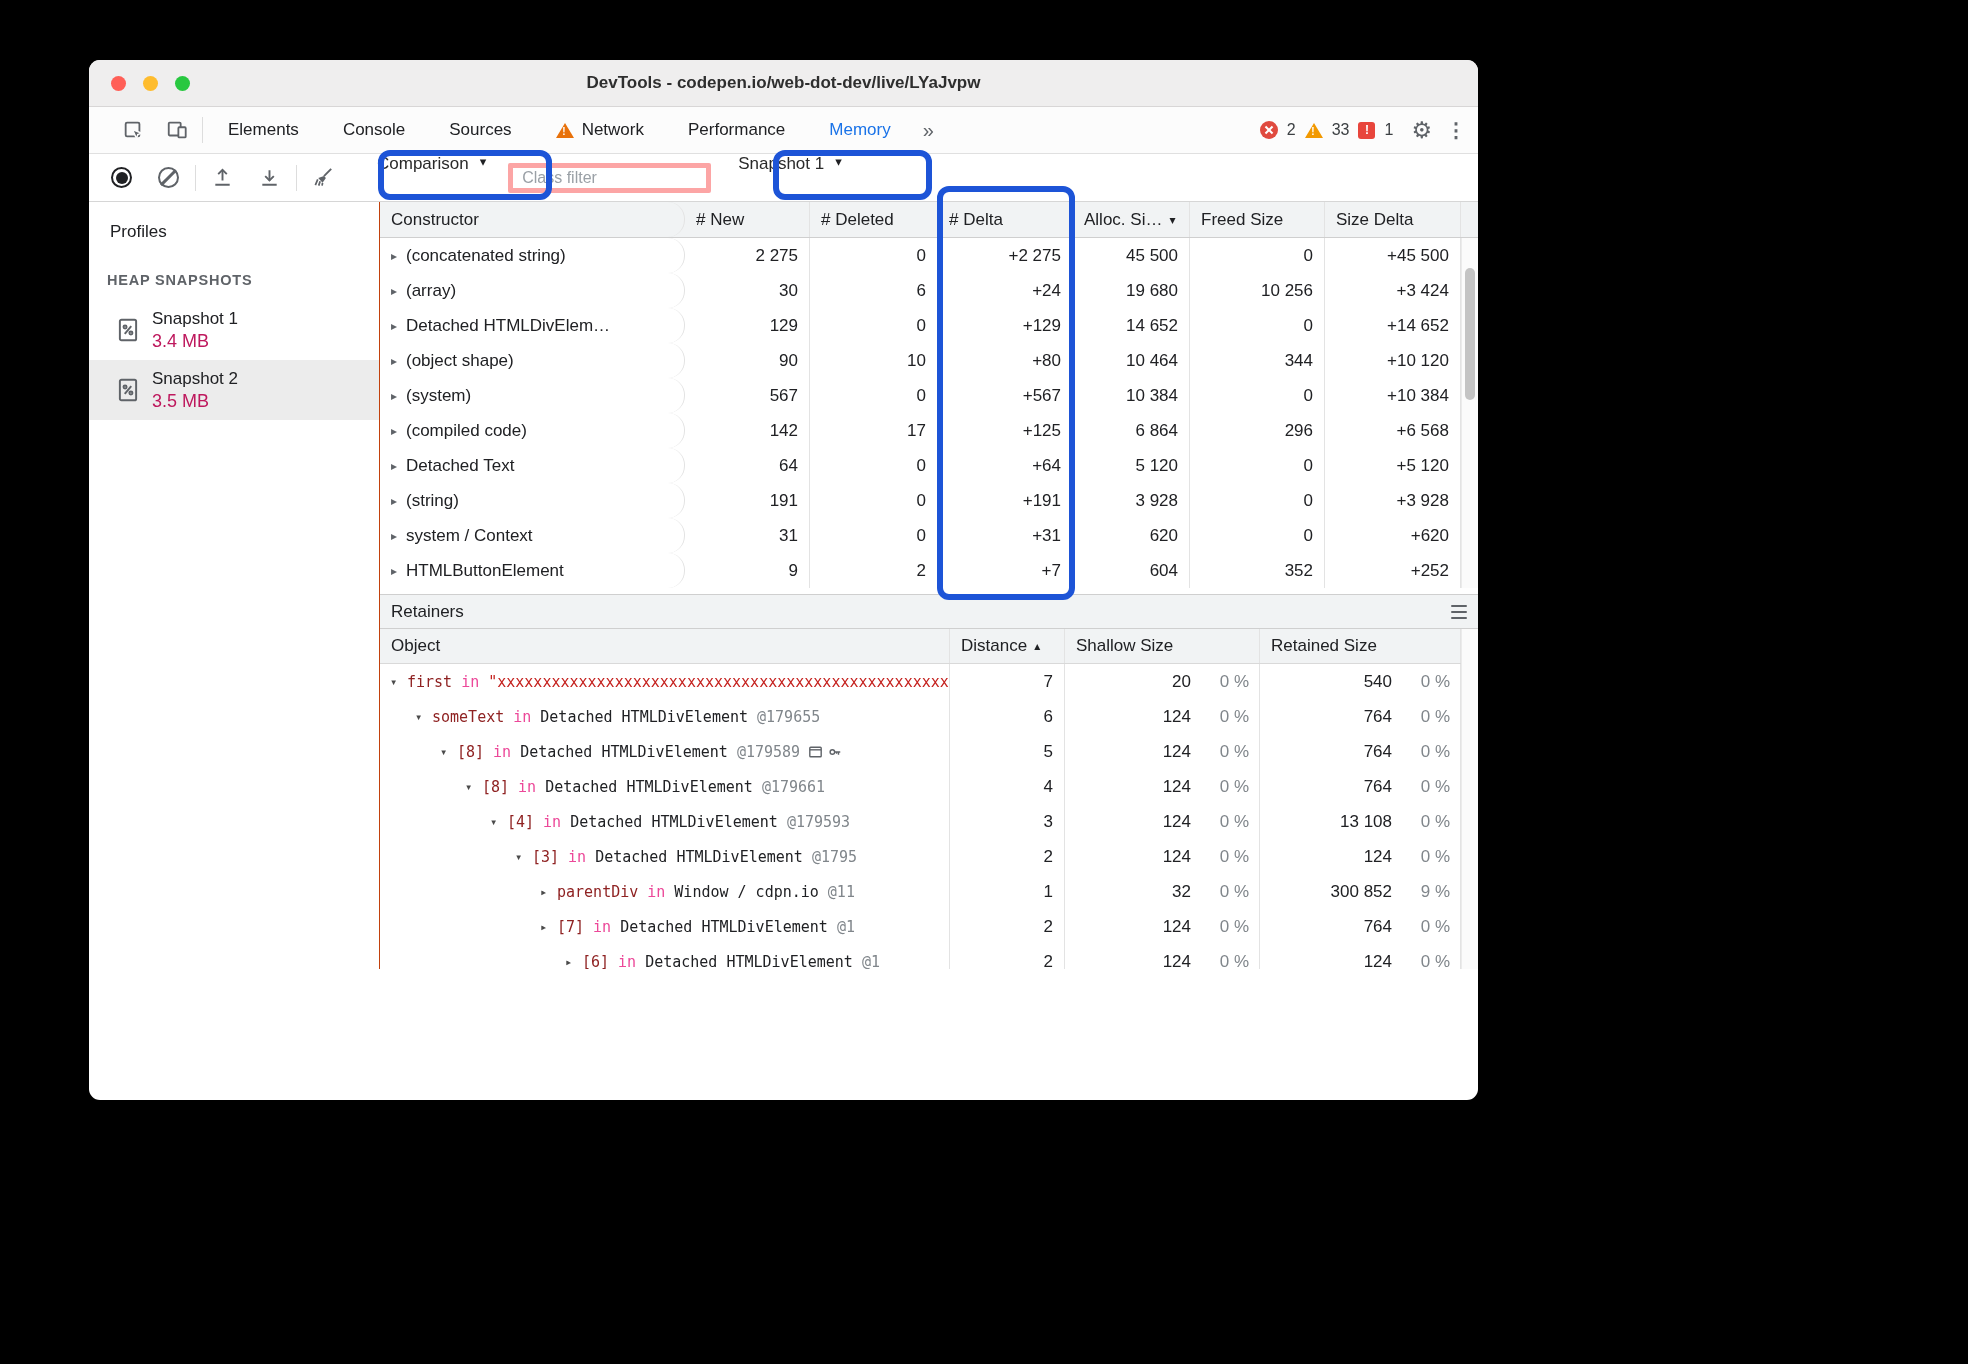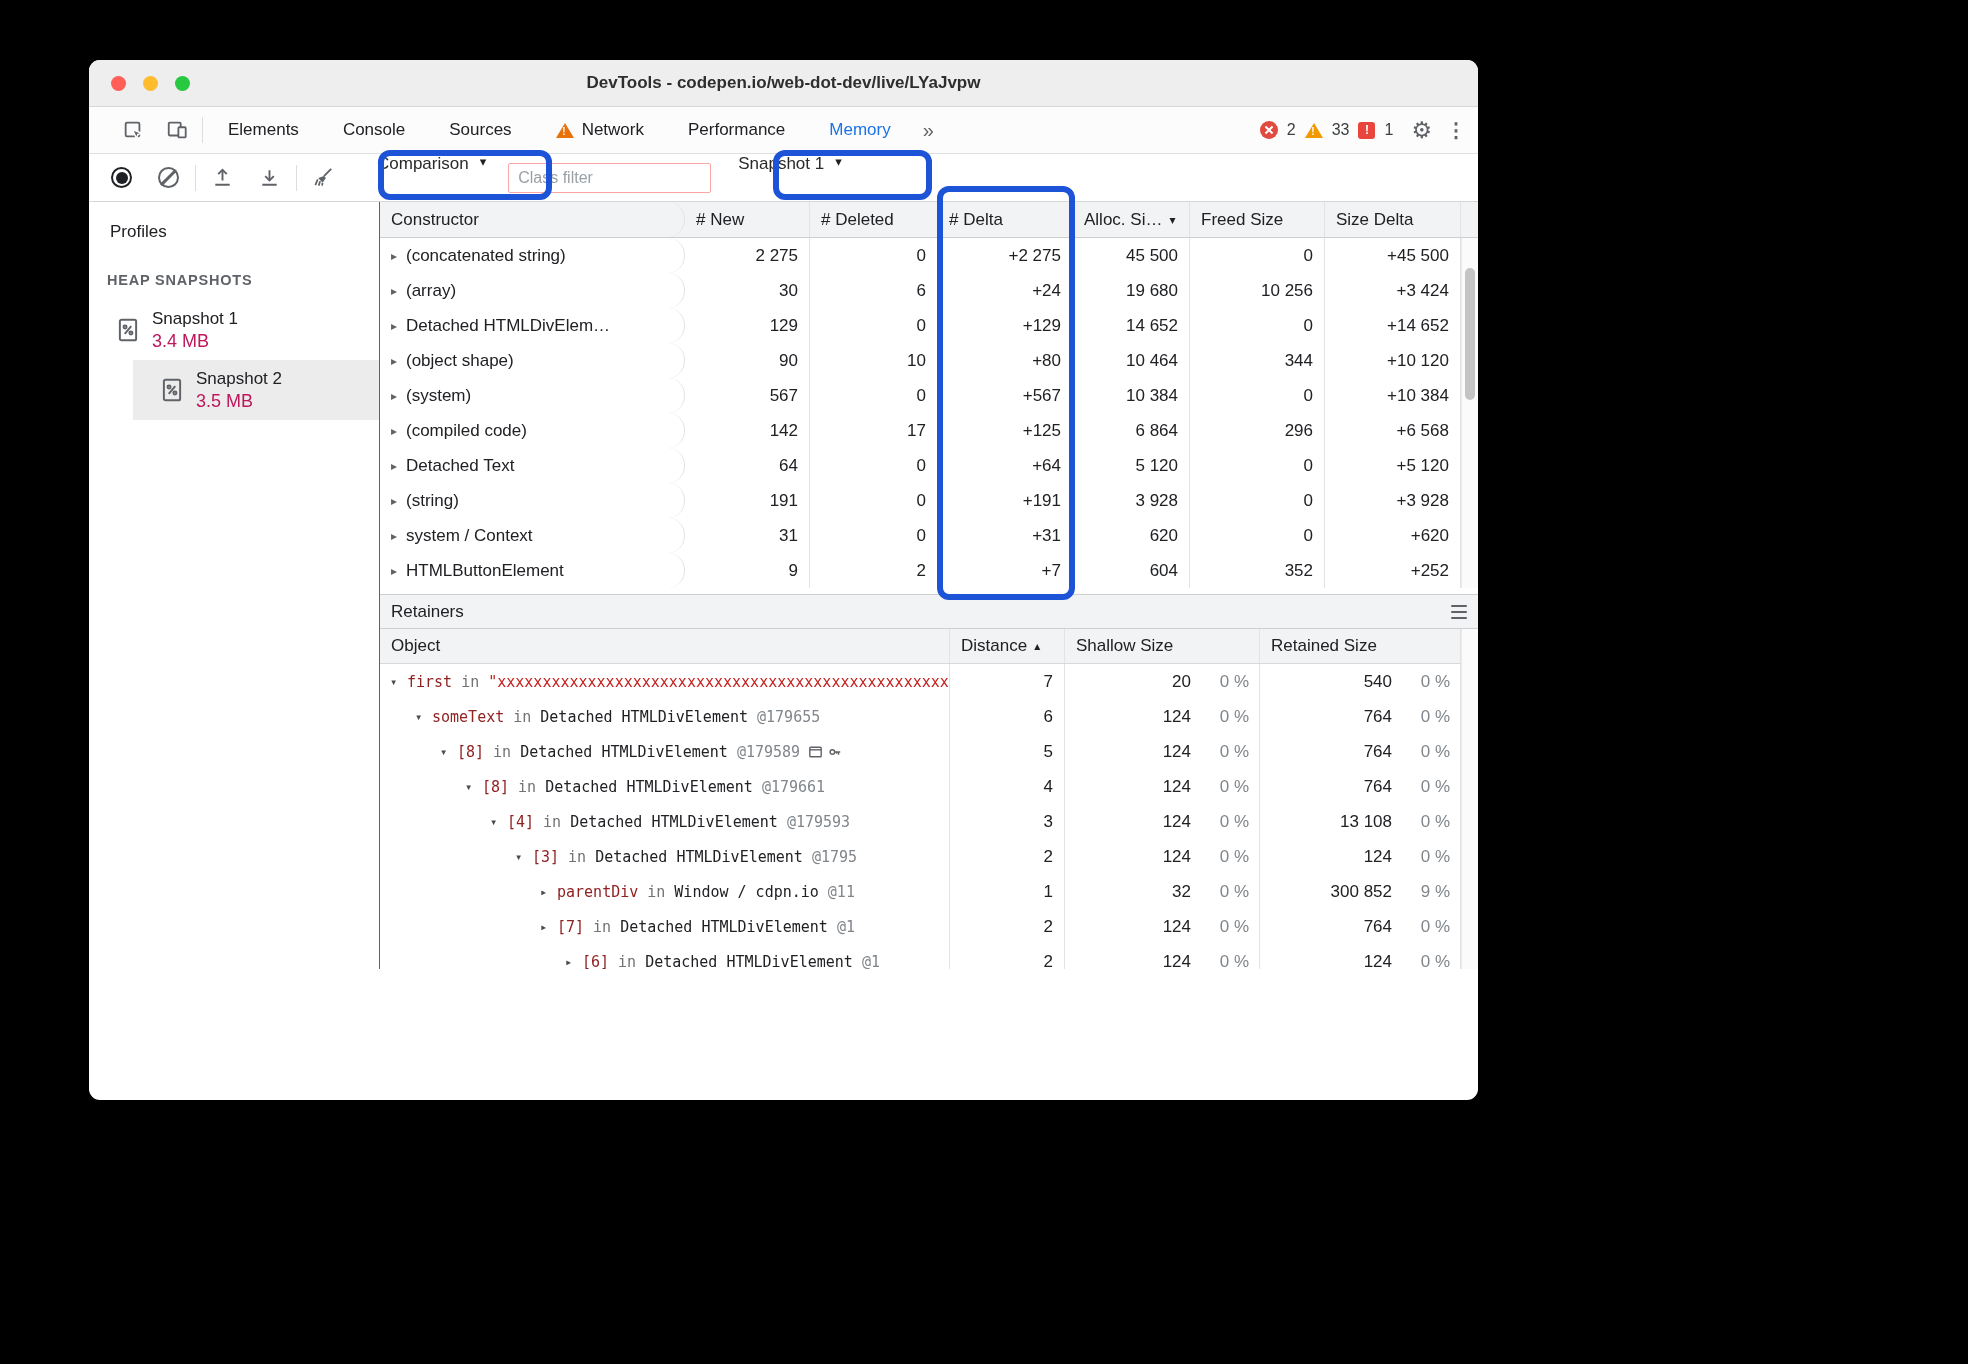--- a/index.html
+++ b/index.html
@@ -34,33 +34,33 @@
 
   
   .toolbar{height:47px;background:#fff;border-bottom:1px solid #d6d6d6;display:flex;align-items:center;padding-left:9px;}
   .tool-btn{width:47px;display:flex;align-items:center;justify-content:center;}
   .rec{width:17px;height:17px;border:2.5px solid #202124;border-radius:50%;position:relative;}
   .rec::after{content:"";position:absolute;inset:2.5px;background:#202124;border-radius:50%;}
   .blk{width:17px;height:17px;border:2.5px solid #5f6368;border-radius:50%;position:relative;}
   .blk::after{content:"";position:absolute;left:7px;top:-2px;width:2.5px;height:21px;background:#5f6368;transform:rotate(45deg);}
   .select{display:flex;gap:11px;font-size:17px;color:#2a2a2a;padding:0 8px;height:100%;cursor:default;}
   .caret{font-size:13px;color:#202124;}
-  .filter-input{width:203px;height:30px;border:1px solid #fca5a5;border-radius:2px;font-size:16px;padding:0 9px;color:#202124;margin-left:14px;font-family:"Liberation Sans",sans-serif;outline:none;box-sizing:border-box;}
+  .filter-input{width:203px;height:30px;border:5px solid #fca5a5;border-radius:2px;font-size:16px;padding:0 9px;color:#202124;margin-left:14px;font-family:"Liberation Sans",sans-serif;outline:none;box-sizing:border-box;}
   .filter-input::placeholder{color:#9aa0a6;}
   .ml-comparison{margin-left:22px;}
   .ml-base{margin-left:19px;}
 
   
   .content{display:flex;height:767px;}
   .sidebar{width:291px;min-width:291px;border-right:1px solid #c2410c;box-sizing:border-box;background:#fff;}
   .profiles{padding:20px 0 0 21px;font-size:17px;color:#202124;}
   .heap-label{padding:30px 0 0 18px;font-size:14.5px;color:#5f6368;letter-spacing:0.8px;font-weight:bold;}
   .snap-list{margin-top:12px;}
   .snap-item{height:60px;display:flex;align-items:center;padding-left:26px;gap:11px;}
-  .snap-item.selected{background:#ececec;margin-left:44px;}
+  .snap-item.selected{background:#ececec;}
   .snap-text{display:flex;flex-direction:column;gap:2px;}
   .snap-name{font-size:17px;color:#202124;}
   .snap-size{font-size:18px;color:#be185d;}
 
   .main{flex:1;position:relative;overflow:hidden;background:#fff;}
 
   
   .cmp-head{display:flex;height:36px;background:#f1f3f4;border-bottom:1px solid #cfcfcf;font-size:17px;box-sizing:border-box;}
   .cell{box-sizing:border-box;border-right:1px solid #e3e3e3;padding:0 11px;display:flex;align-items:center;overflow:hidden;white-space:nowrap;}
   .hcell{justify-content:flex-start;gap:7px;}
@@ -80,21 +80,21 @@
   .ret-head{display:flex;height:35px;background:#f1f3f4;border-bottom:1px solid #d9d9d9;font-size:17px;box-sizing:border-box;}
   .r-obj{width:570px;}.r-dis{width:115px;}.r-sha{width:195px;}.r-ret{width:201px;}
   .ret-row{display:flex;height:35px;font-size:17px;}
   .obj-cell{width:570px;box-sizing:border-box;border-right:1px solid #e3e3e3;display:flex;align-items:center;overflow:hidden;white-space:nowrap;font-family:"DejaVu Sans Mono",monospace;font-size:15px;}
   .lvl0{padding-left:10px;}.lvl1{padding-left:35px;}.lvl2{padding-left:60px;}.lvl3{padding-left:85px;}
   .lvl4{padding-left:110px;}.lvl5{padding-left:135px;}.lvl6{padding-left:160px;}.lvl7{padding-left:185px;}
   .rexp{width:17px;flex:none;color:#4a4a4a;font-size:12px;}
   .rexp.open::before{content:"▾";}
   .rexp.closed::before{content:"▸";}
   .edge{color:#8f2222;margin-right:9px;}
-  .in{color:#737373;margin-right:9px;}
+  .in{color:#ec4899;margin-right:9px;}
   .objname{color:#202124;}
   .objstr{color:#c5221f;}
   .at{color:#80868b;margin-left:9px;}
   .mini-icons{display:flex;align-items:center;gap:5px;margin-left:8px;flex:none;}
   .dist{width:115px;justify-content:flex-end;}
   .size-cell{display:flex;align-items:center;box-sizing:border-box;border-right:1px solid #e3e3e3;padding:0 10px;}
   .size-cell .val{flex:1;text-align:right;color:#202124;}
   .size-cell .pct{width:58px;text-align:right;color:#80868b;}
 
   

